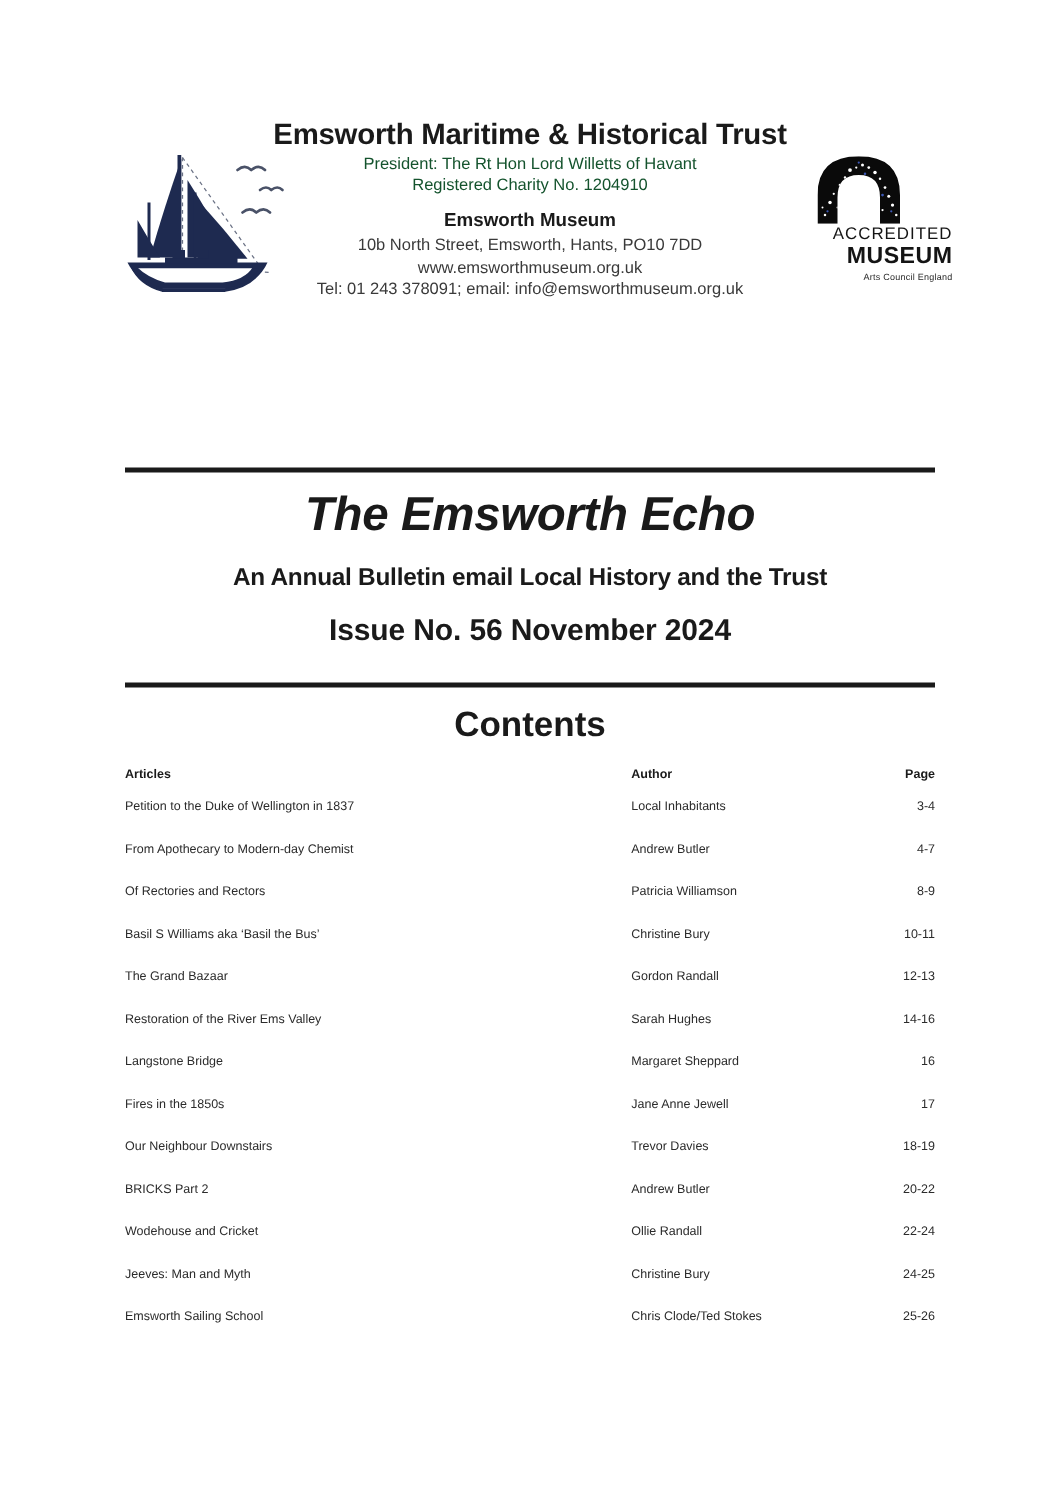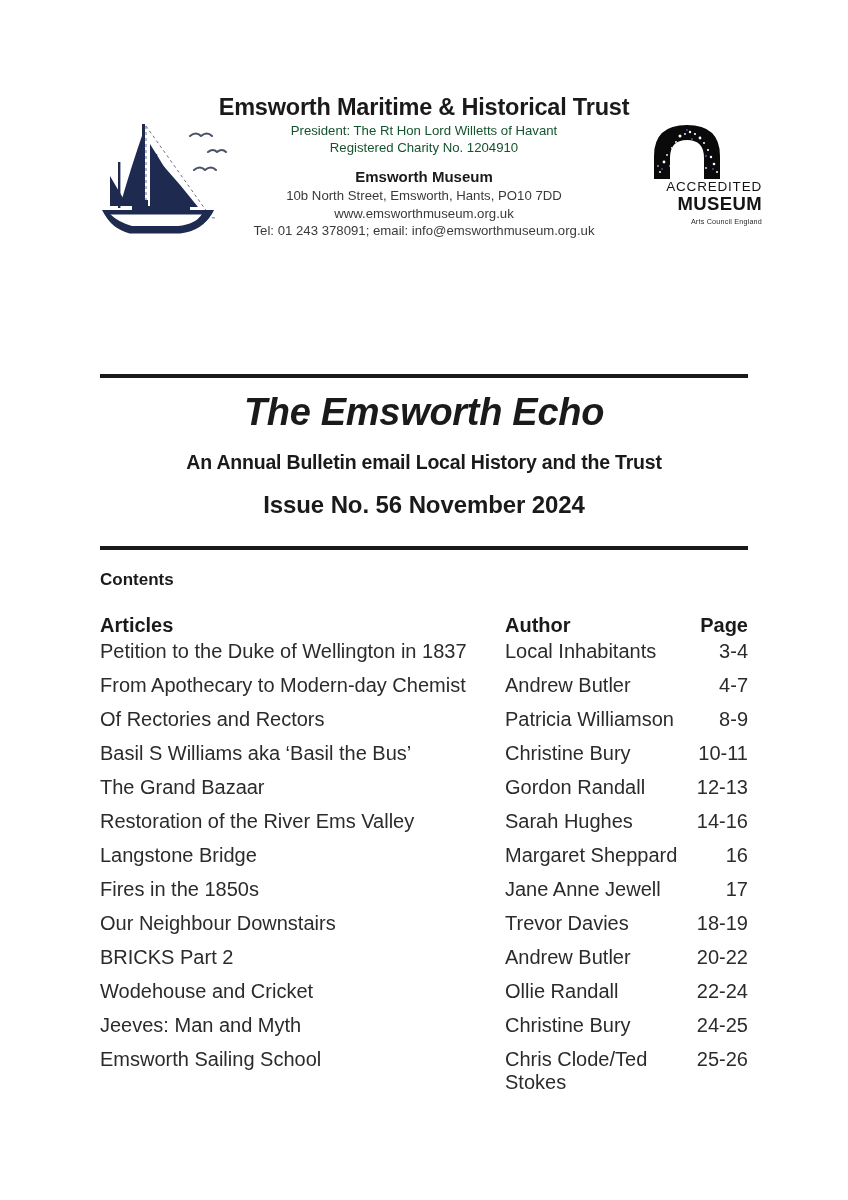--- a/index.html
+++ b/index.html
@@ -141,42 +141,42 @@
     letter-spacing: -0.1px;
     color: #1a1a1a;
   }
 
   
   .contents-heading {
     position: absolute;
     left: 100px;
     top: 565px;
     width: 648px;
-    text-align: left;
-    font-size: 17px;
+    text-align: center;
+    font-size: 28px;
     font-weight: bold;
     line-height: 30px;
     color: #1a1a1a;
   }
 
   .toc {
     position: absolute;
     left: 100px;
     top: 614px;
     width: 648px;
     border-collapse: collapse;
     table-layout: fixed;
   }
   .toc col.c-article { width: 405px; }
   .toc col.c-author  { width: 180px; }
   .toc col.c-page    { width: 63px; }
 
   .toc th, .toc td {
     padding: 0;
-    font-size: 20px;
+    font-size: 10px;
     color: #2b2b2b;
     vertical-align: baseline;
   }
   .toc thead th {
     font-weight: bold;
     color: #1a1a1a;
     height: 26px;
     text-align: left;
   }
   .toc thead th.th-page { text-align: right; }

